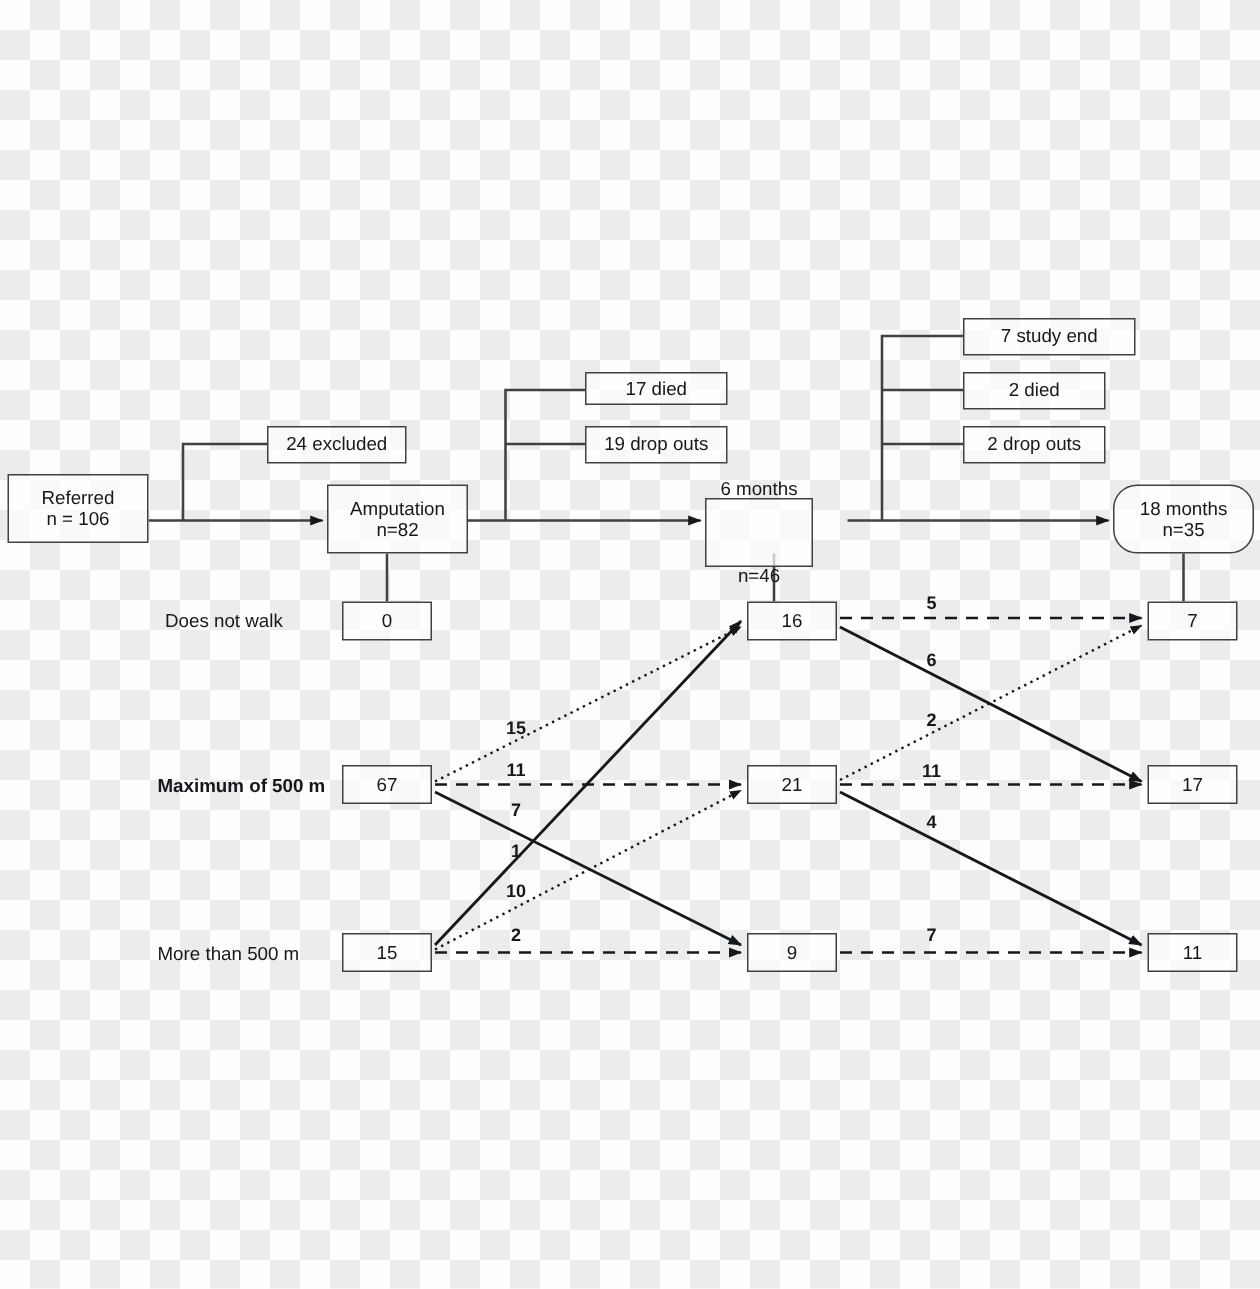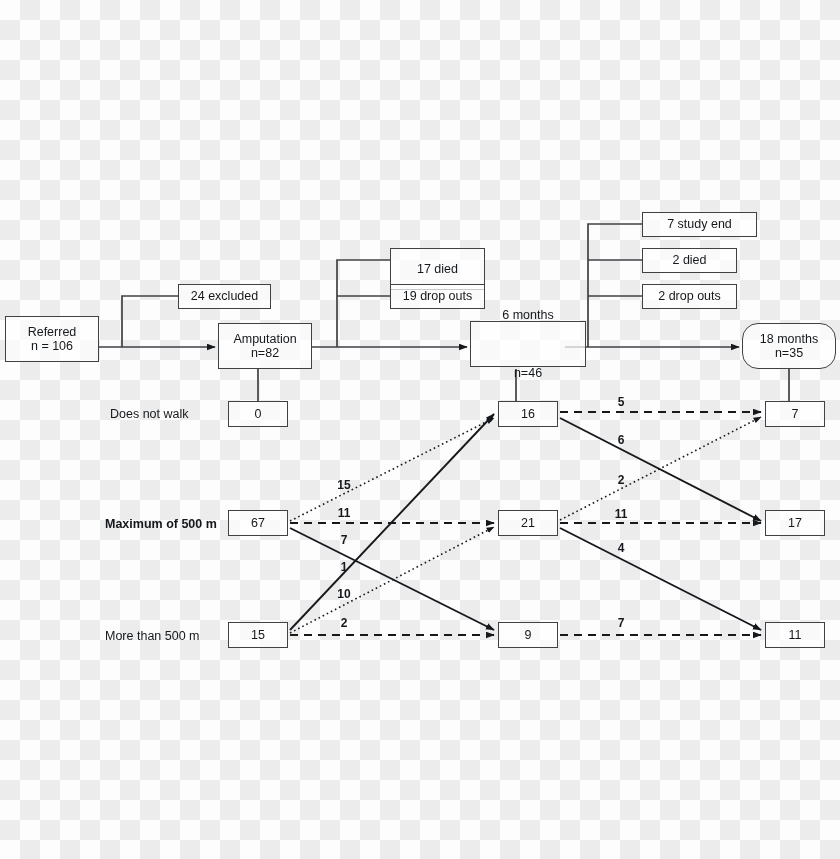--- a/index.html
+++ b/index.html
@@ -144,34 +144,34 @@
   <div class="node-box stage-box" style="left:5px;  top:316px; width:94px;  height:46px;">
     <span class="line">Referred</span>
     <span class="line">n = 106</span>
   </div>
 
   <div class="node-box stage-box" style="left:218px; top:323px; width:94px;  height:46px;">
     <span class="line">Amputation</span>
     <span class="line">n=82</span>
   </div>
 
-  <div class="node-box stage-box" style="left:470px; top:321px; width:116px;  height:46px;gap:44px;">
+  <div class="node-box stage-box" style="left:470px; top:332px; width:72px;  height:46px;gap:44px;">
     <span class="line">6 months</span>
     <span class="line">n=46</span>
   </div>
 
   <div class="node-box stage-box" style="left:742px; top:323px; width:94px;  height:46px;border-radius:16px;">
     <span class="line">18 months</span>
     <span class="line">n=35</span>
   </div>
 
   <div class="node-box side-box" style="left:178px; top:284px; width:93px; height:25px;">
     <span class="line">24 excluded</span>
   </div>
-  <div class="node-box side-box" style="left:390px; top:248px; width:95px; height:42px;align-items:center;">
+  <div class="node-box side-box" style="left:390px; top:248px; width:95px; height:22px;align-items:center;">
     <span class="line">17 died</span>
   </div>
   <div class="node-box side-box" style="left:390px; top:284px; width:95px; height:25px;">
     <span class="line">19 drop outs</span>
   </div>
   <div class="node-box side-box" style="left:642px; top:212px; width:115px; height:25px;">
     <span class="line">7 study end</span>
   </div>
   <div class="node-box side-box" style="left:642px; top:248px; width:95px; height:25px;text-align:center;">
     <span class="line">2 died</span>

